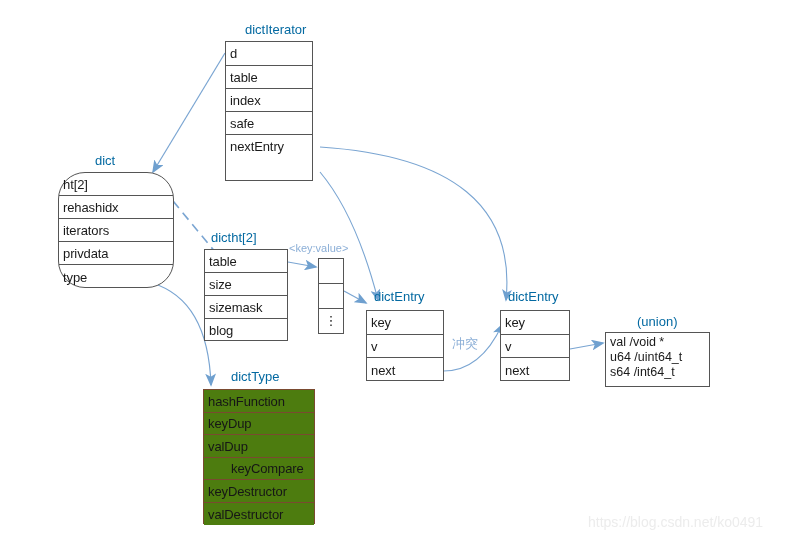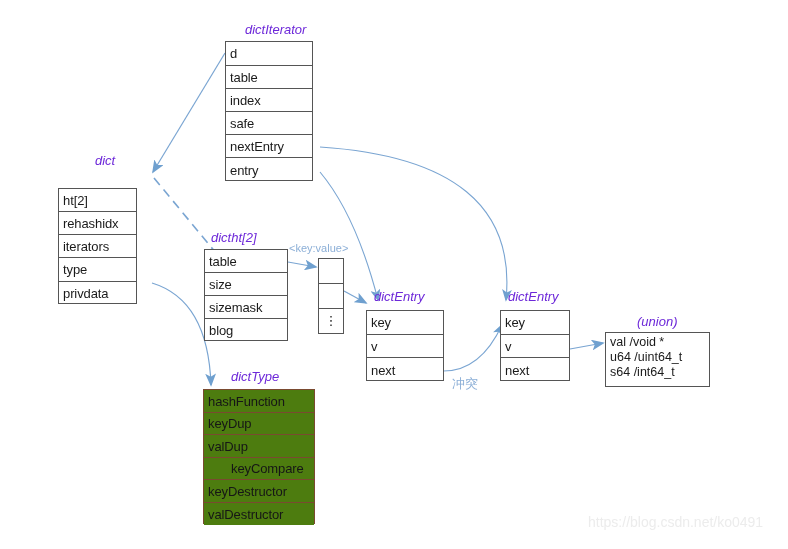--- a/index.html
+++ b/index.html
@@ -41,25 +41,24 @@
     align-items: center;
     padding-left: 4px;
     white-space: nowrap;
     letter-spacing: -0.1px;
   }
   .struct .row:last-child { border-bottom: none; }
 
   .title {
     position: absolute;
     font-size: 13px;
-    color: #6d28d9;
+    color: #0369a1;
     white-space: nowrap;
     z-index: 4;
     line-height: 1;
-    font-style: italic;
   }
   .sidelabel {
     position: absolute;
     font-size: 11px;
     color: #8cafd7;
     white-space: nowrap;
     z-index: 4;
     line-height: 1;
   }
   
@@ -141,30 +140,29 @@
     <path d="M570,349 L603,343" fill="none" stroke="#7aa5d2" stroke-width="1.2" marker-end="url(#ah)"></path>
   </svg>
 
   <div class="title" style="left:245px; top:23px;">dictIterator</div>
   <div class="struct" style="left:225px; top:41px; width:88px; height:140px;">
     <div class="row" style="height:24px;">d</div>
     <div class="row" style="height:23px;">table</div>
     <div class="row" style="height:23px;">index</div>
     <div class="row" style="height:23px;">safe</div>
     <div class="row" style="height:23px;">nextEntry</div>
-    <div class="row" style="height:24px;">entry</div>
   </div>
 
   <div class="title" style="left:95px; top:154px;">dict</div>
-  <div class="struct" style="left:58px; top:188px; width:79px; height:116px;">
+  <div class="struct" style="left:58px; top:172px; width:116px; height:116px;border-radius:27px;">
     <div class="row" style="height:23px;">ht[2]</div>
     <div class="row" style="height:23px;">rehashidx</div>
     <div class="row" style="height:23px;">iterators</div>
+    <div class="row" style="height:23px;">privdata</div>
     <div class="row" style="height:24px;">type</div>
-    <div class="row" style="height:23px;">privdata</div>
   </div>
 
   <div class="title" style="left:211px; top:231px;">dictht[2]</div>
   <div class="struct" style="left:204px; top:249px; width:84px; height:92px;">
     <div class="row" style="height:23px;">table</div>
     <div class="row" style="height:23px;">size</div>
     <div class="row" style="height:23px;">sizemask</div>
     <div class="row" style="height:23px;">blog</div>
   </div>
 
@@ -177,21 +175,21 @@
     </div>
   </div>
 
   <div class="title" style="left:374px; top:290px;">dictEntry</div>
   <div class="struct" style="left:366px; top:310px; width:78px; height:71px;">
     <div class="row" style="height:24px;">key</div>
     <div class="row" style="height:23px;">v</div>
     <div class="row" style="height:24px;">next</div>
   </div>
 
-  <div class="sidelabel" style="left:452px; top:337px; font-size:13px;margin-top:40px;">冲突</div>
+  <div class="sidelabel" style="left:452px; top:337px; font-size:13px;">冲突</div>
 
   <div class="title" style="left:508px; top:290px;">dictEntry</div>
   <div class="struct" style="left:500px; top:310px; width:70px; height:71px;">
     <div class="row" style="height:24px;">key</div>
     <div class="row" style="height:23px;">v</div>
     <div class="row" style="height:24px;">next</div>
   </div>
 
   <div class="title" style="left:637px; top:315px;text-align:center;">(union)</div>
   <div class="union-box" style="left:605px; top:332px; width:105px; height:55px;">

